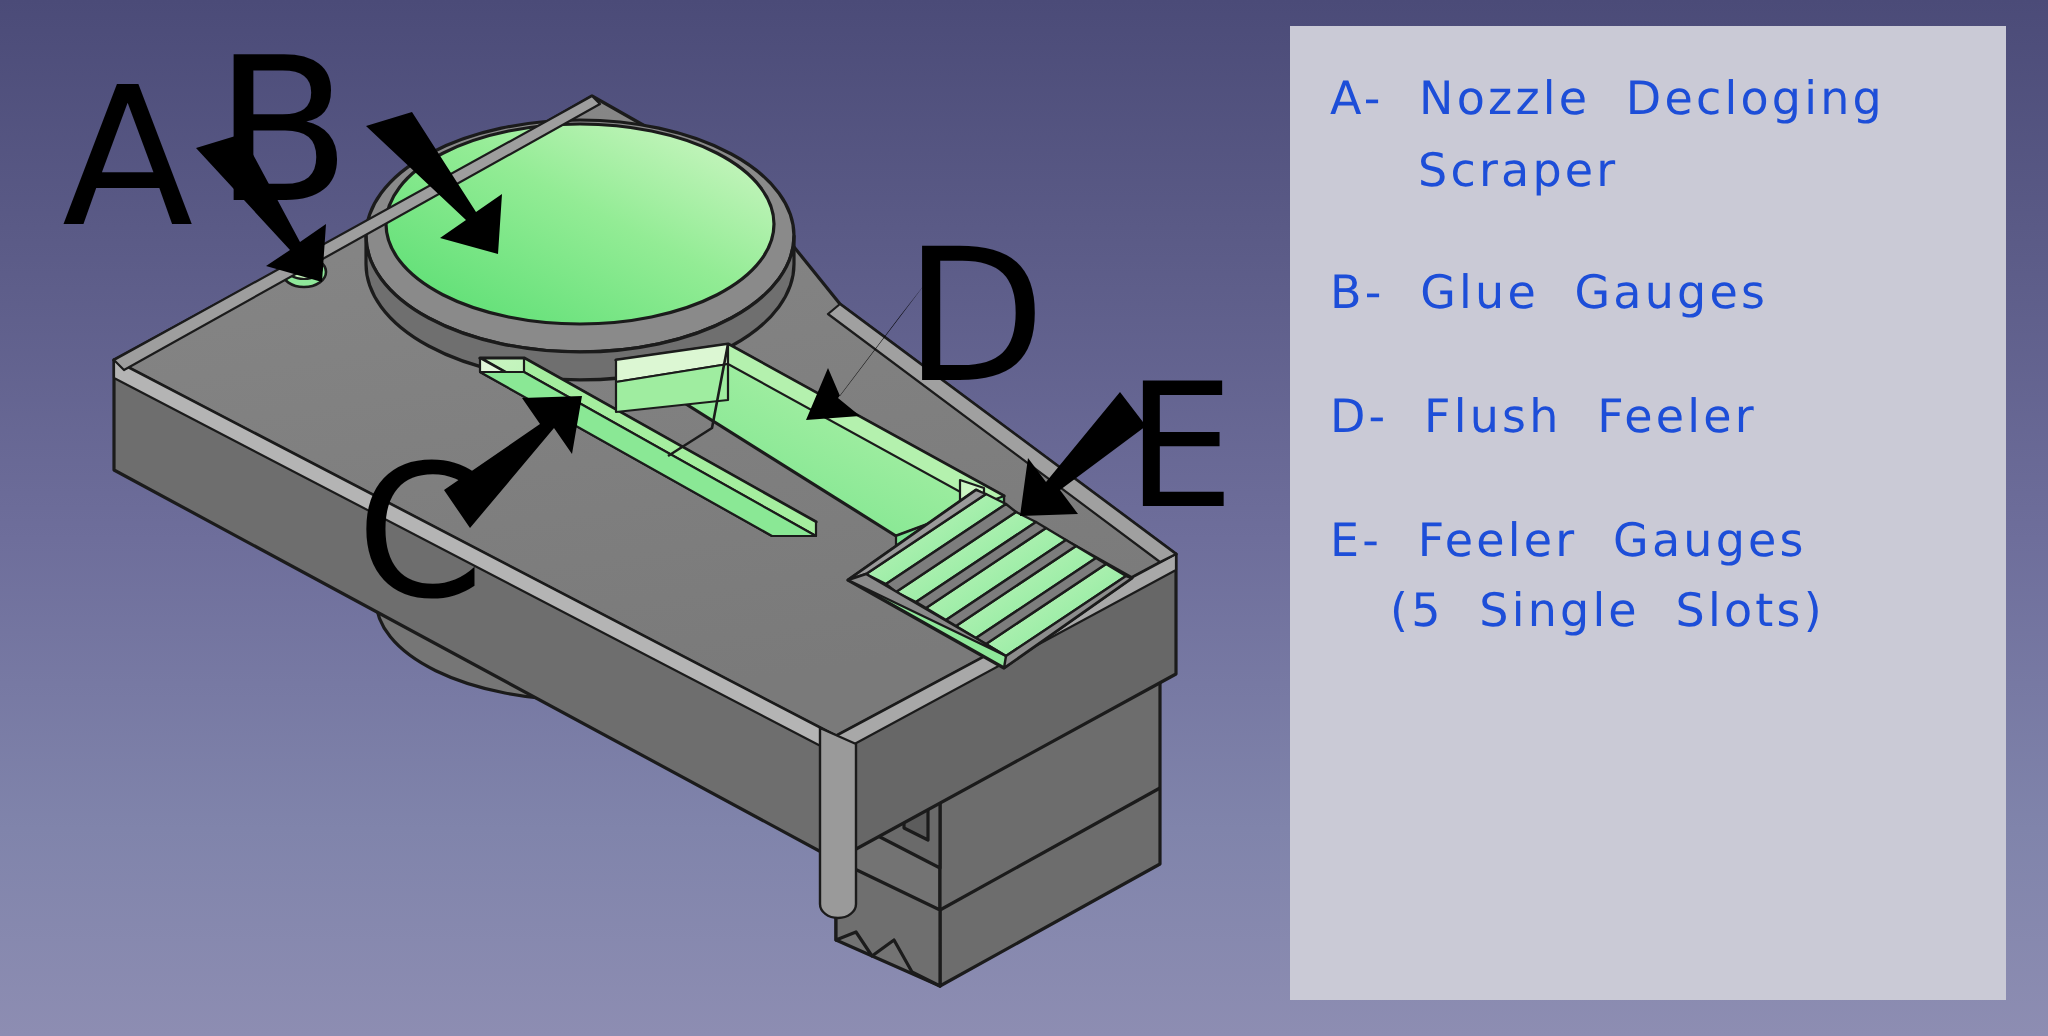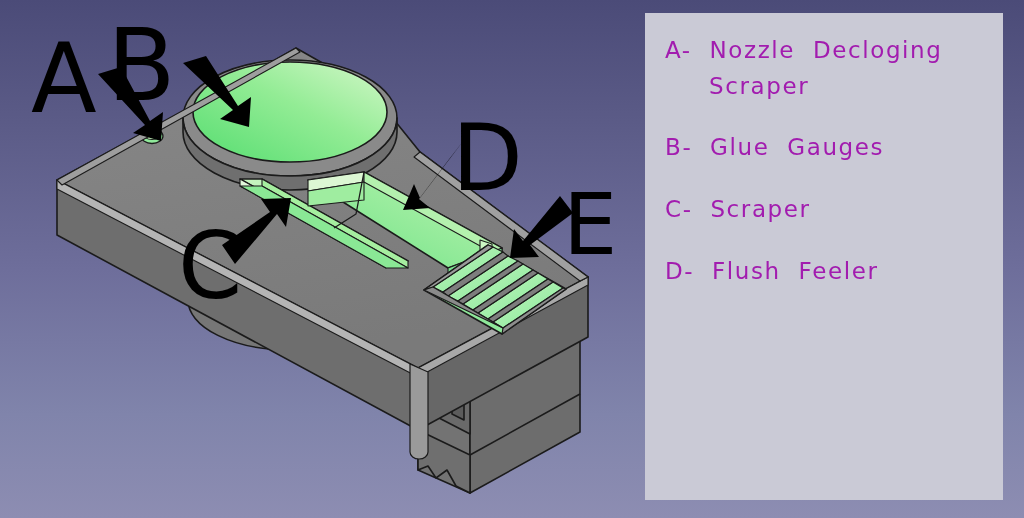--- a/index.html
+++ b/index.html
@@ -52,21 +52,21 @@
   #legend-list {
     position: absolute;
     left: 20px;
     top: 20px;
     right: 10px;
   }
   .legend-entry {
     margin-bottom: 26px;
   }
   .legend-line {
-    color: #a21caf;
+    color: #1d4ed8;
     font-family: "DejaVu Sans", sans-serif;
     font-size: 23px;
     letter-spacing: 1.6px;
     line-height: 1.55;
     white-space: pre;
   }
   .legend-line.cont {
     padding-left: 44px;
   }
   .legend-line.cont2 {
@@ -213,25 +213,26 @@
 
       <div class="legend-entry">
         <div class="legend-line">A-  Nozzle  Decloging</div>
         <div class="legend-line cont">Scraper</div>
       </div>
 
       <div class="legend-entry">
         <div class="legend-line">B-  Glue  Gauges</div>
       </div>
 
-      <div class="legend-entry">
-        <div class="legend-line">C-  Scraper</div>
-      </div>
 
       <div class="legend-entry">
         <div class="legend-line">D-  Flush  Feeler</div>
       </div>
 
+      <div class="legend-entry">
+        <div class="legend-line">E-  Feeler  Gauges</div>
+        <div class="legend-line cont2">(5  Single  Slots)</div>
+      </div>
 
     </div>
   </div>
 
 </div>
 
 </body></html>

